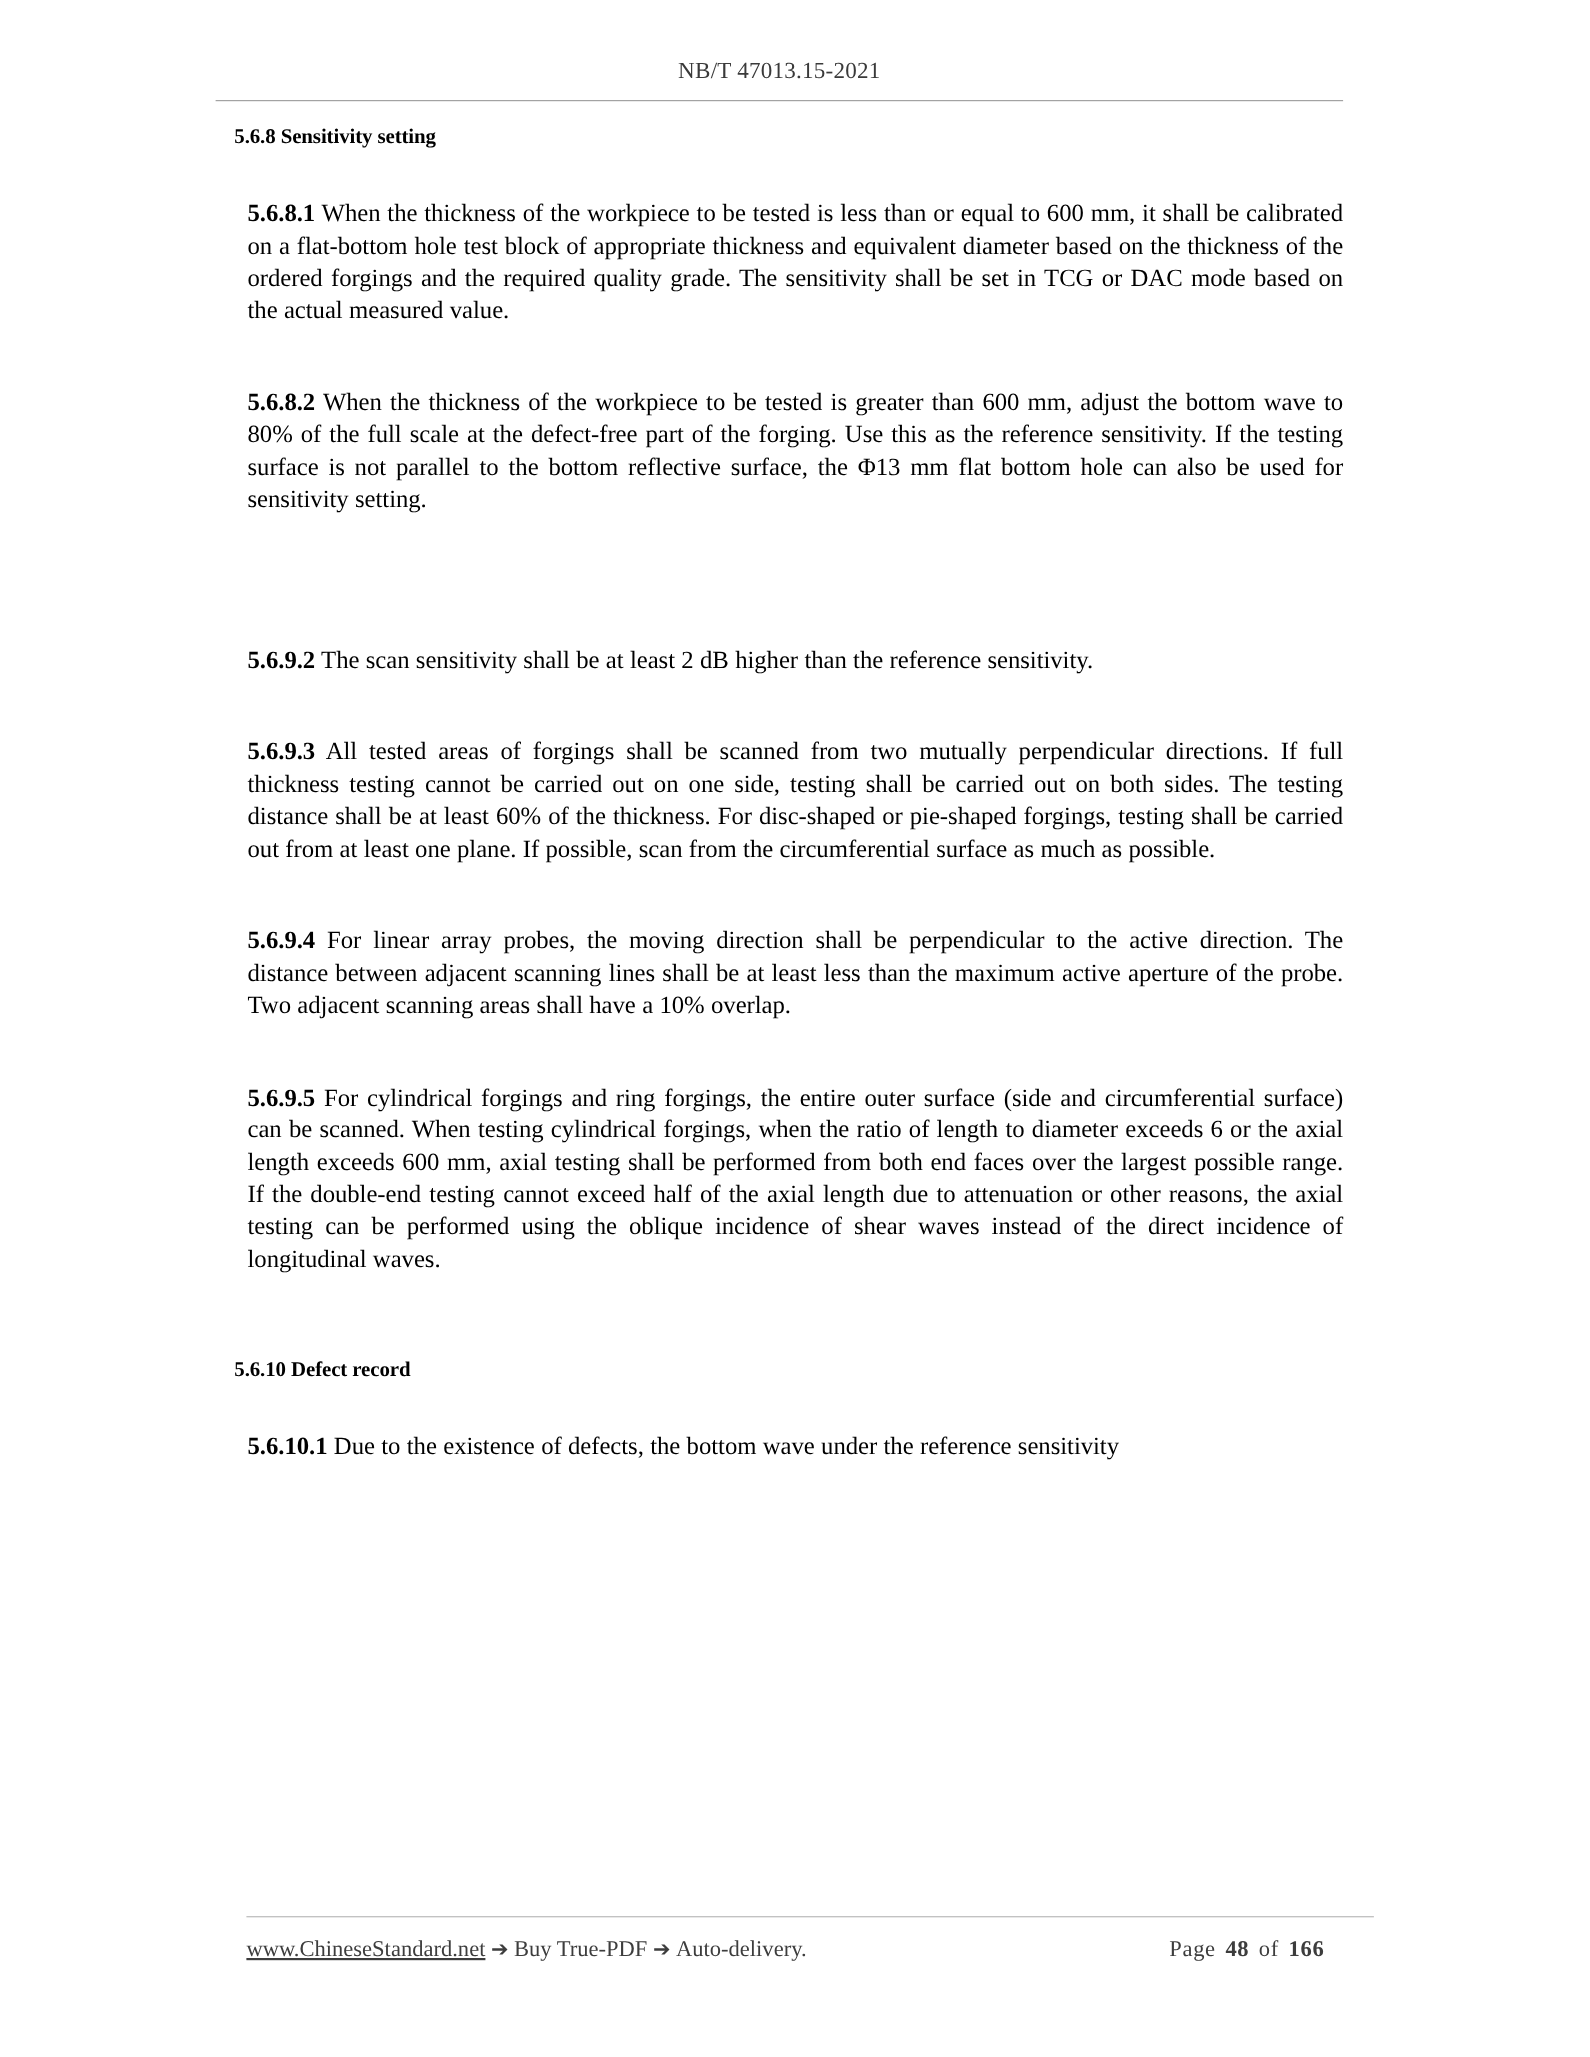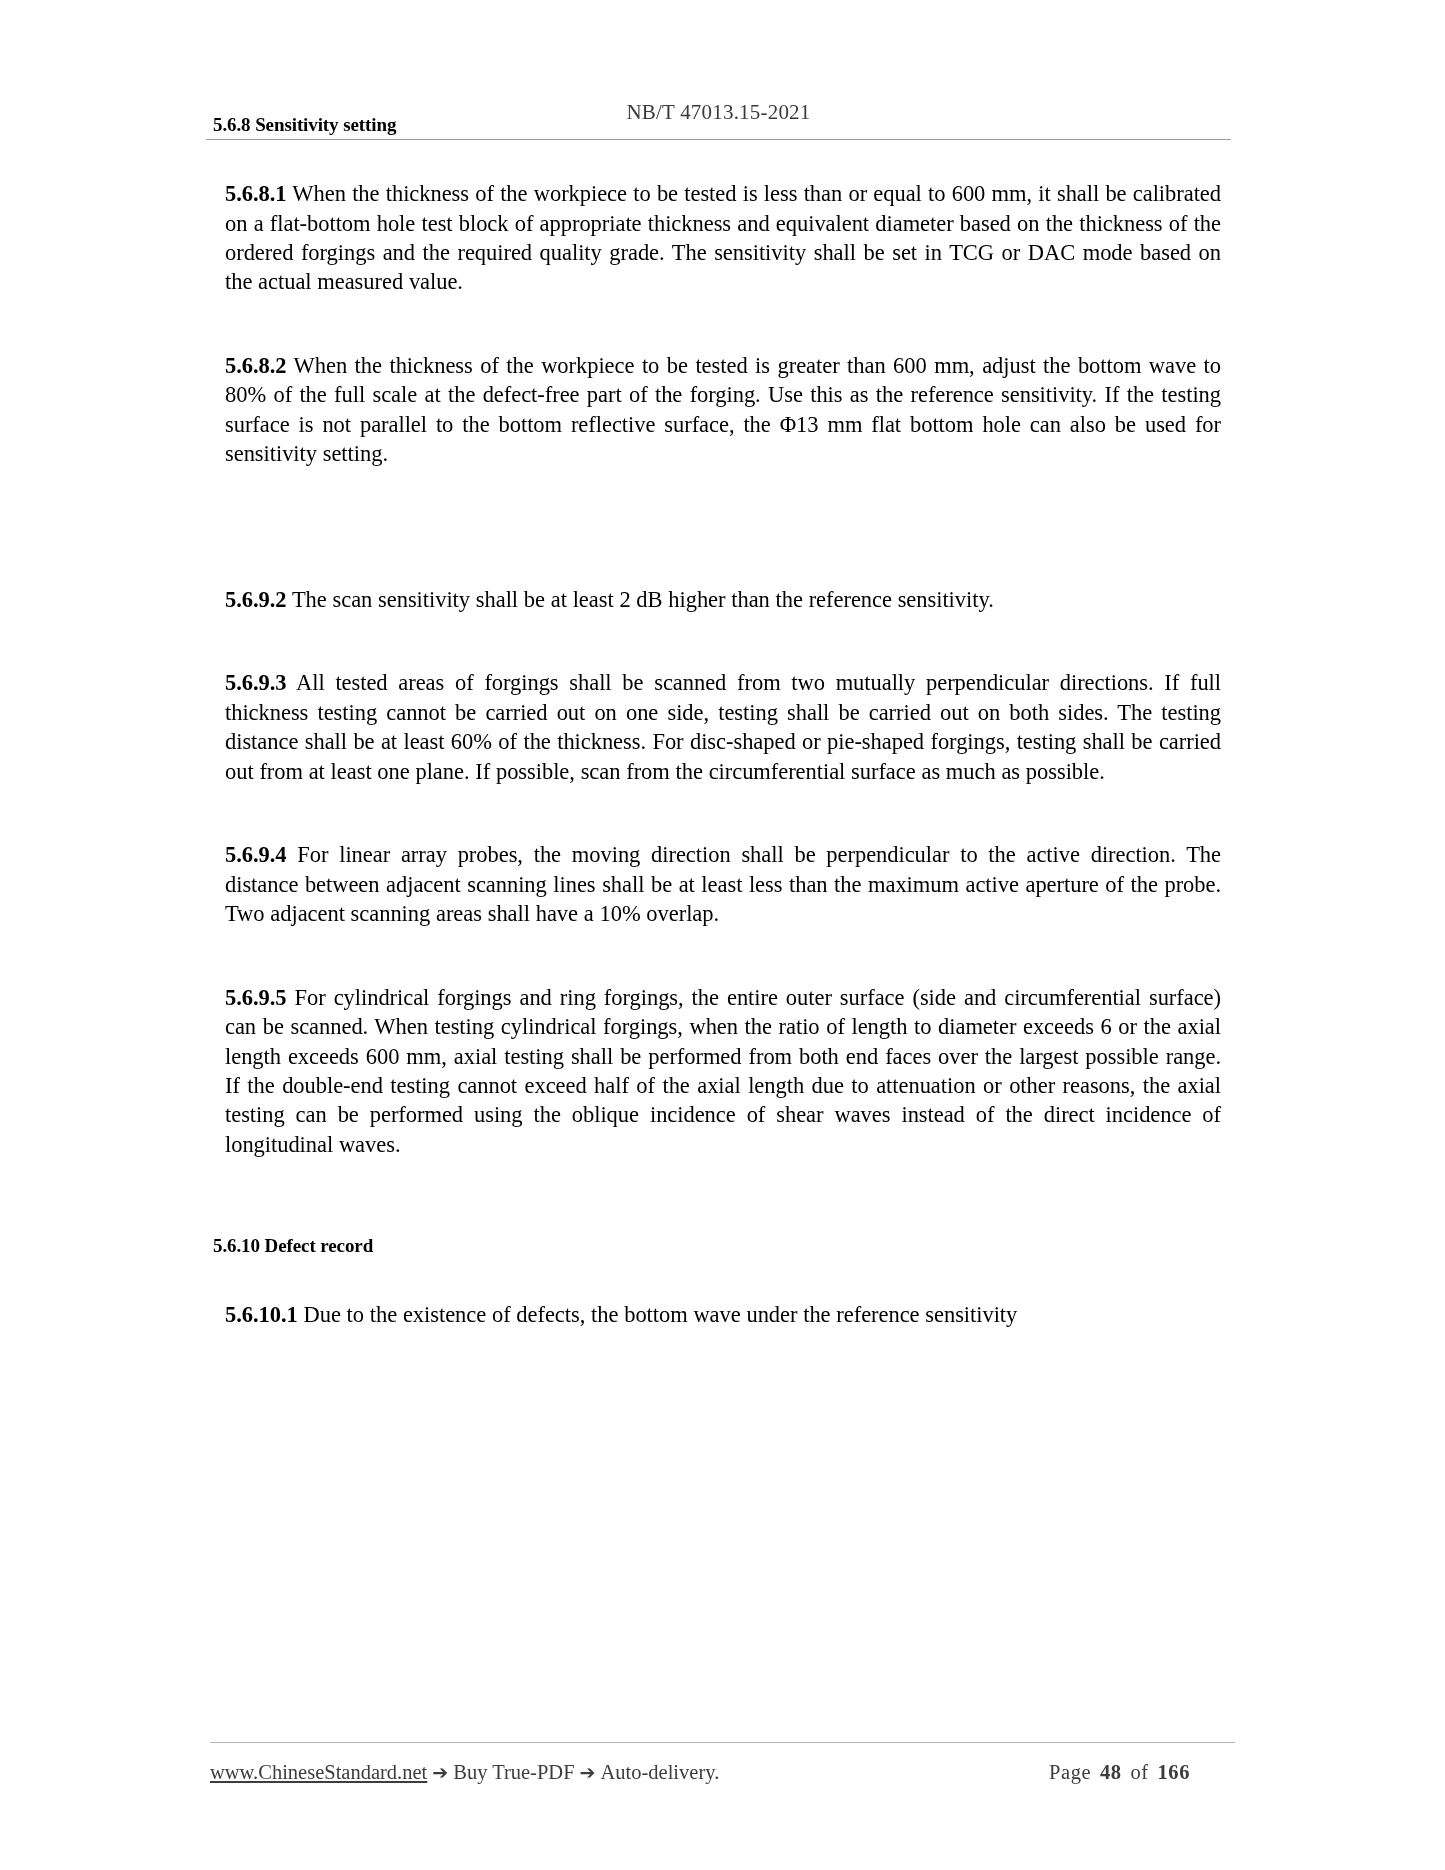--- a/index.html
+++ b/index.html
@@ -18,24 +18,23 @@
     height: 1870px;
     margin: 0 auto;
     background: #ffffff;
     box-sizing: border-box;
     padding: 0;
     overflow: hidden;
   }
   
   .header-area {
     position: absolute;
-    left: 206px;
+    left: 196px;
     top: 52px;
     width: 1025px;
-    margin-top: 48px;
   }
   .header-title {
     text-align: center;
     font-family: "Liberation Serif", "DejaVu Serif", serif;
     font-size: 21px;
     color: #3a3a3a;
     letter-spacing: 0.2px;
     line-height: 1.2;
     padding-bottom: 14px;
   }
@@ -72,21 +71,21 @@
   }
   .para .num {
     font-weight: bold;
   }
   .gap-heading { height: 32px; }
   .gap-para    { height: 30px; }
 
   
   .footer-area {
     position: absolute;
-    left: 210px;
+    left: 224px;
     top: 1742px;
     width: 1025px;
   }
   .footer-rule {
     border-top: 1px solid #b4b4b4;
     width: 100%;
     height: 0;
     margin-bottom: 18px;
   }
   .footer-row {

